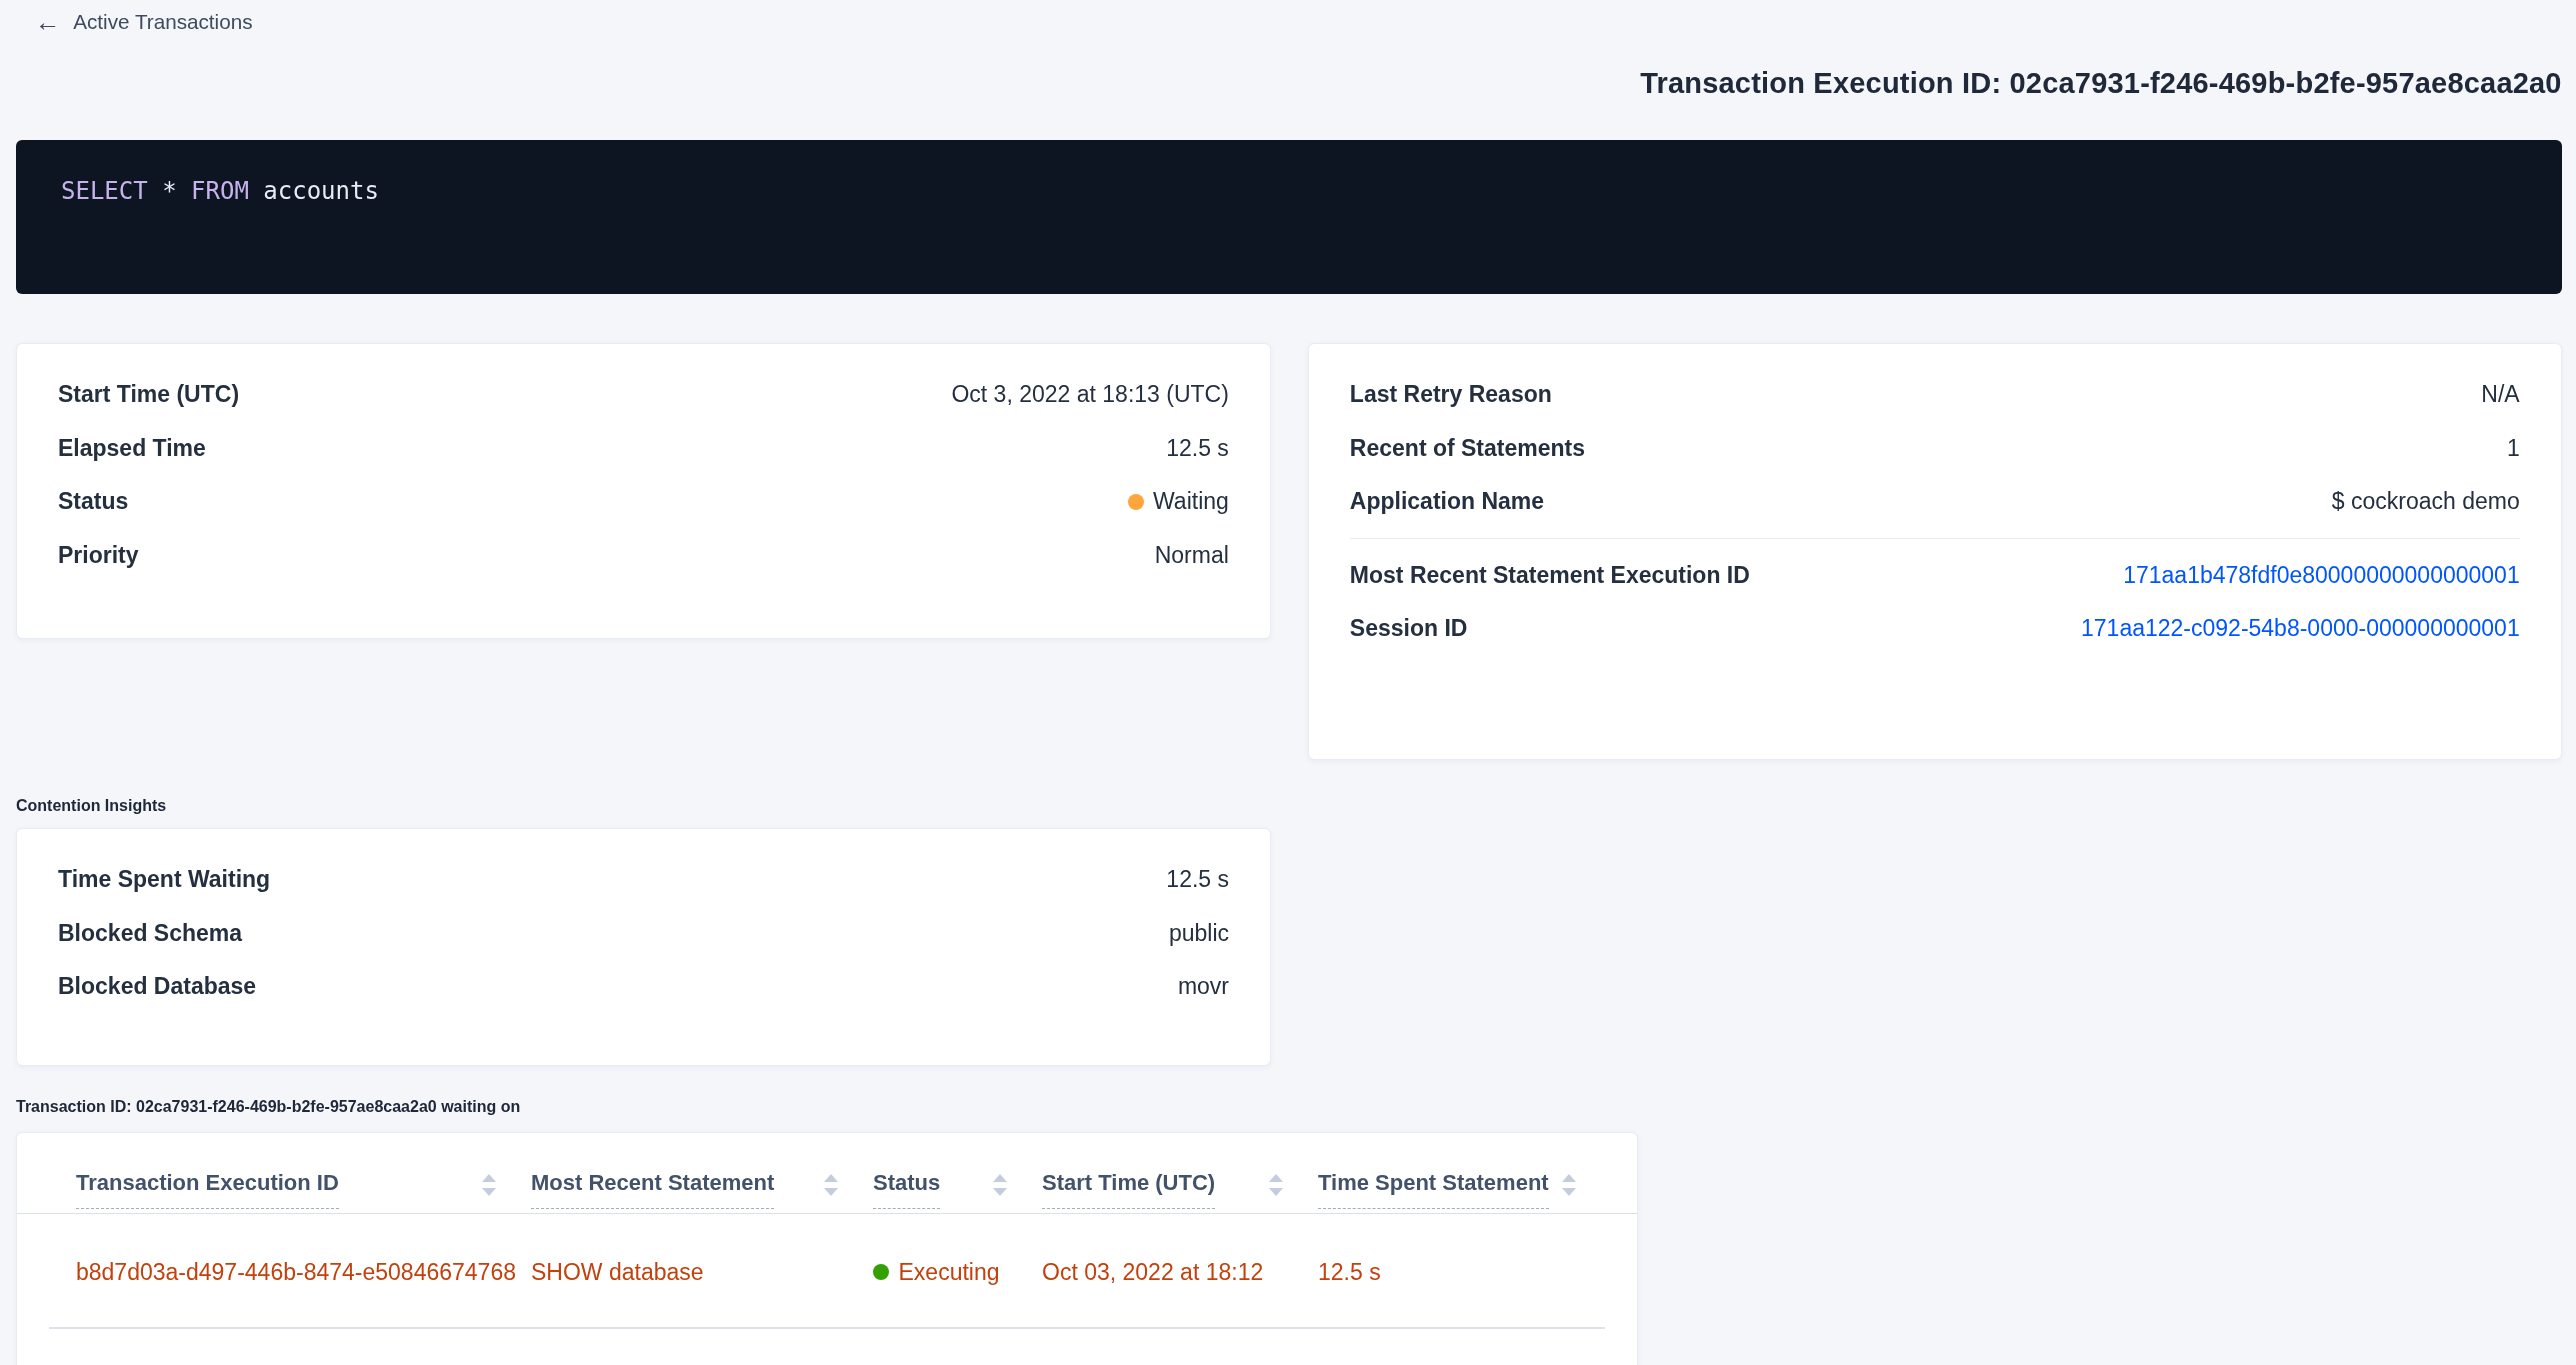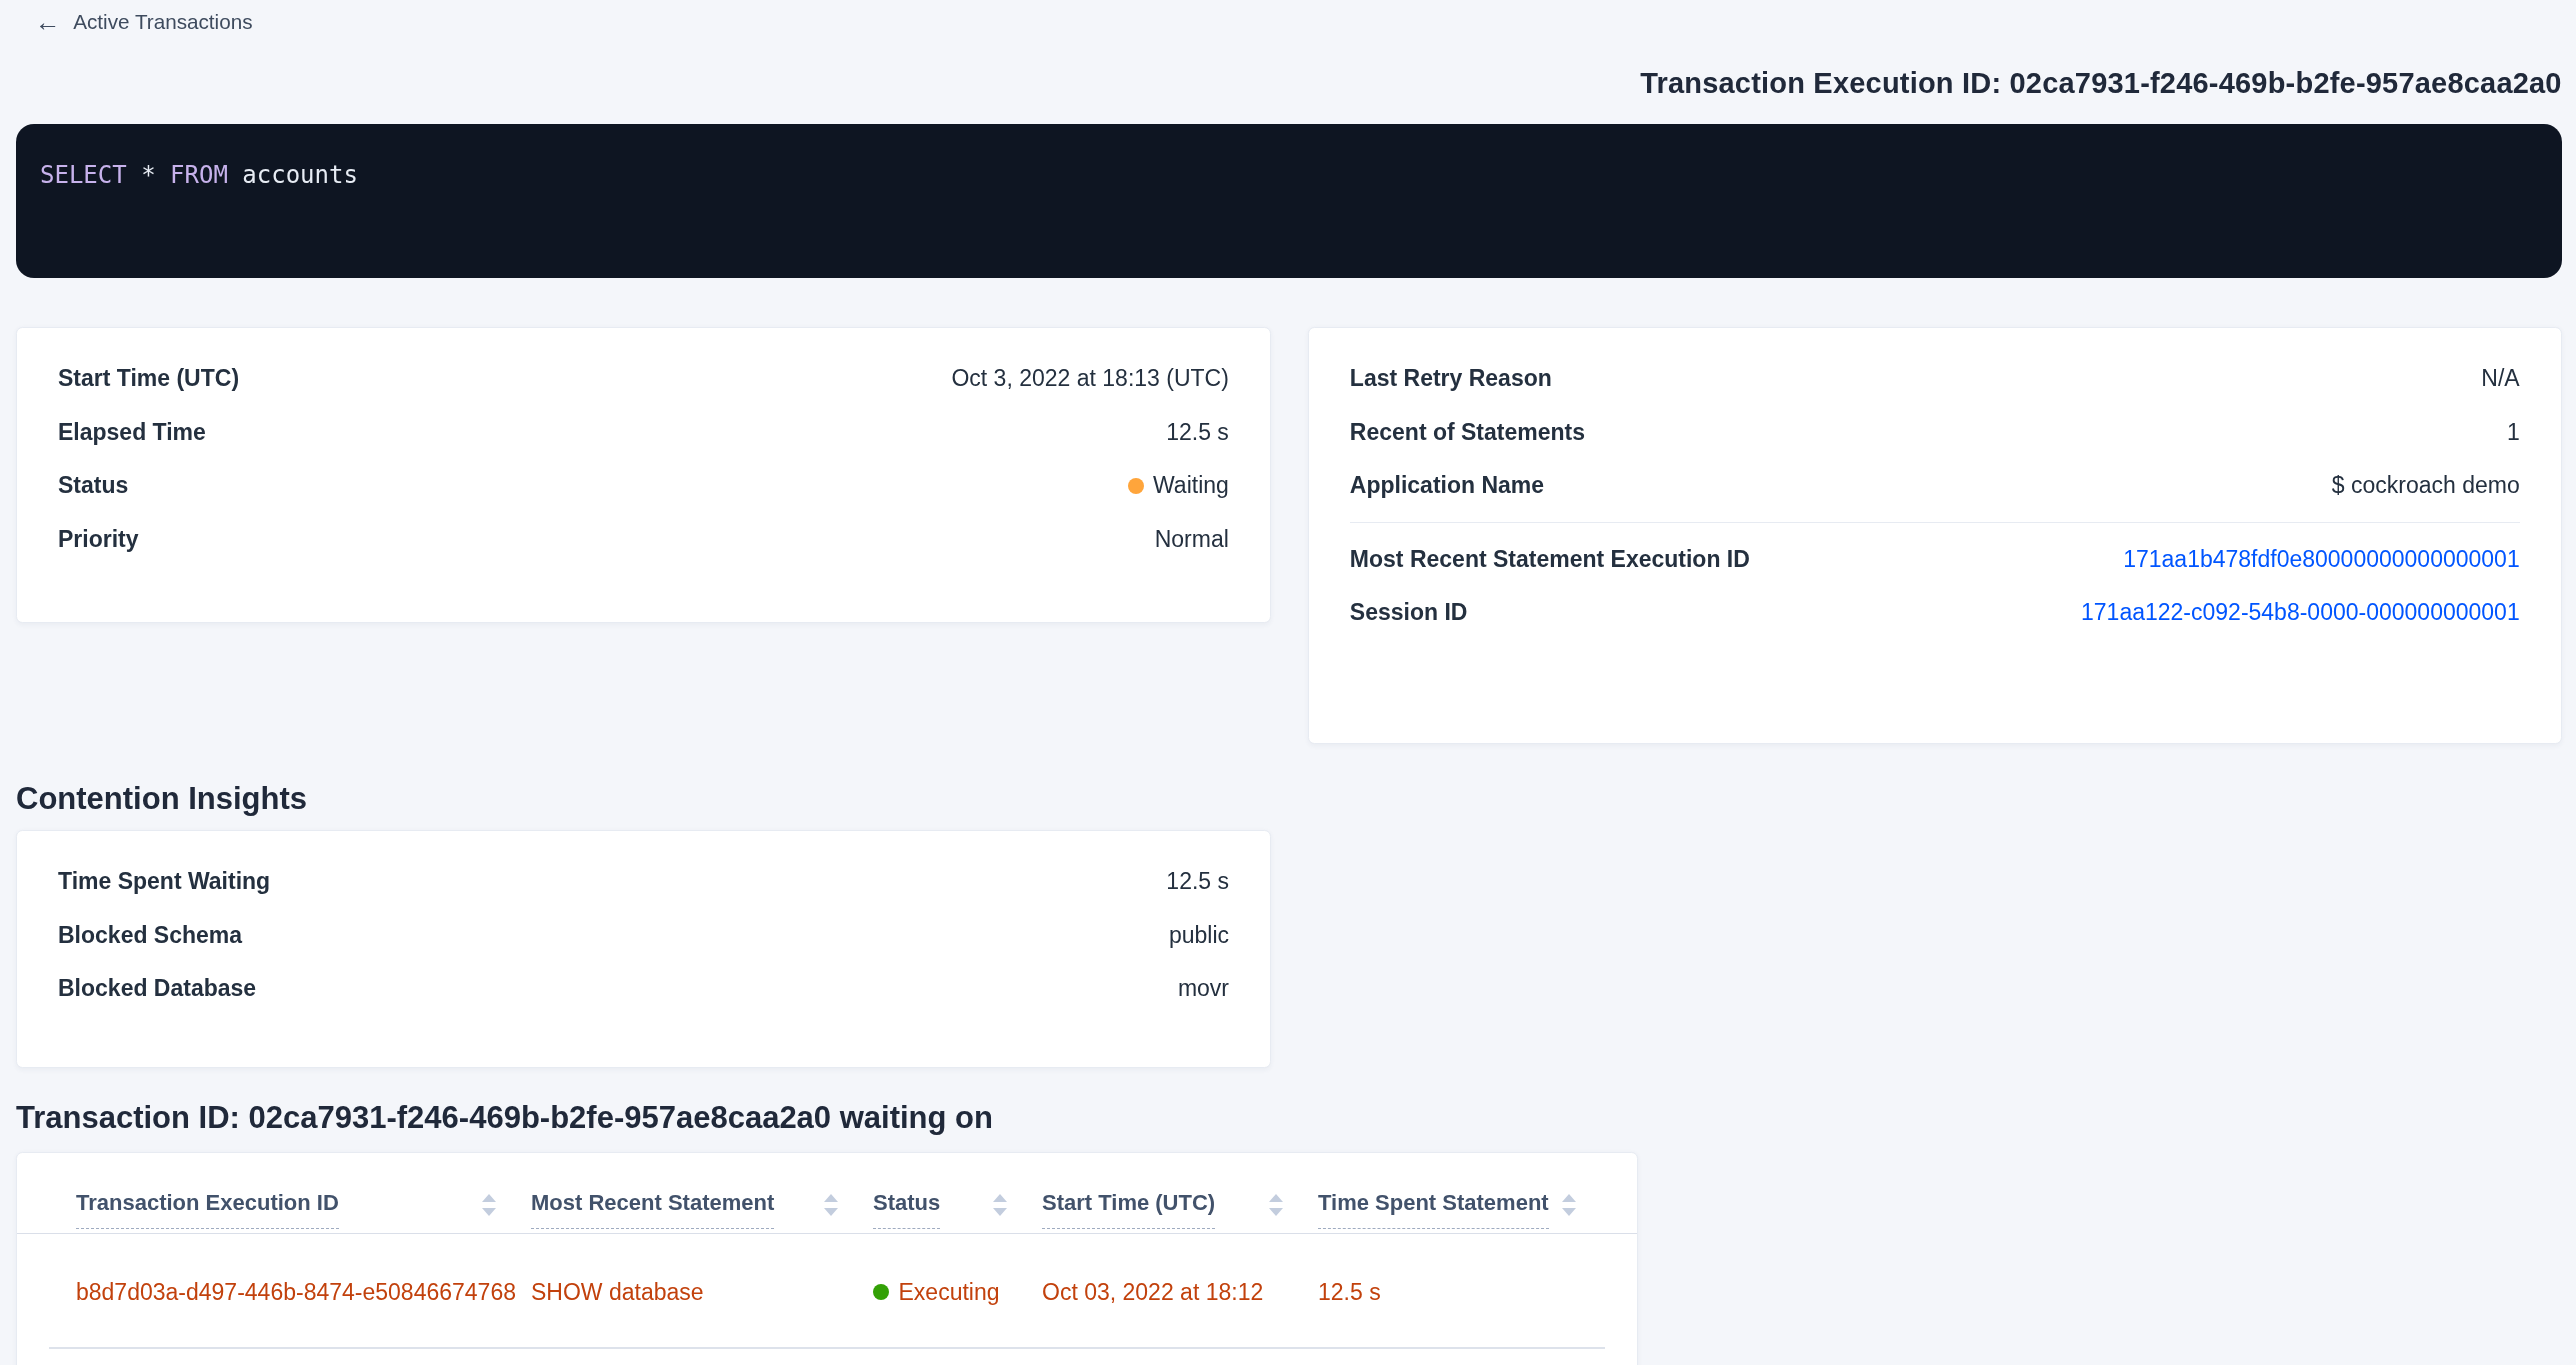--- a/index.html
+++ b/index.html
@@ -29,26 +29,26 @@
     margin: 32px 0 0 0.8px;
     font-size: 29px;
     font-weight: bold;
     color: #20293a;
     letter-spacing: 0.2px;
     text-align: right;
   }
 
   
   .code-block {
-    margin-top: 24px;
+    margin-top: 40px;
     height: 154px;
     width: 2546px;
     background: #0e1522;
-    border-radius: 18px;
-    padding: 37px 24px;
+    border-radius: 6px;
+    padding: 37px 45px;
   }
   .code-block code {
     font-family: "DejaVu Sans Mono", "Liberation Mono", monospace;
     font-size: 24px;
     color: #e7ecf4;
   }
   .code-block .kw { color: #c7b2ec; }
   .code-block .ident, .code-block .op { color: #e7ecf4; }
 
   
@@ -85,21 +85,21 @@
     border-radius: 50%;
     display: inline-block;
     margin-right: 9.5px;
   }
   .dot.waiting   { background: #ffa53b; }
   .dot.executing { background: #33a106; }
 
   
   .section-heading {
     margin: 37px 0 0 0;
-    font-size: 31px;
+    font-size: 16px;
     font-weight: bold;
     color: #20293a;
   }
   .row2 { margin-top: 12.7px; }
   .waiting-heading { margin-top: 32px; }
 
   
   .table-card {
     margin-top: 16px;
     width: 1622px;

